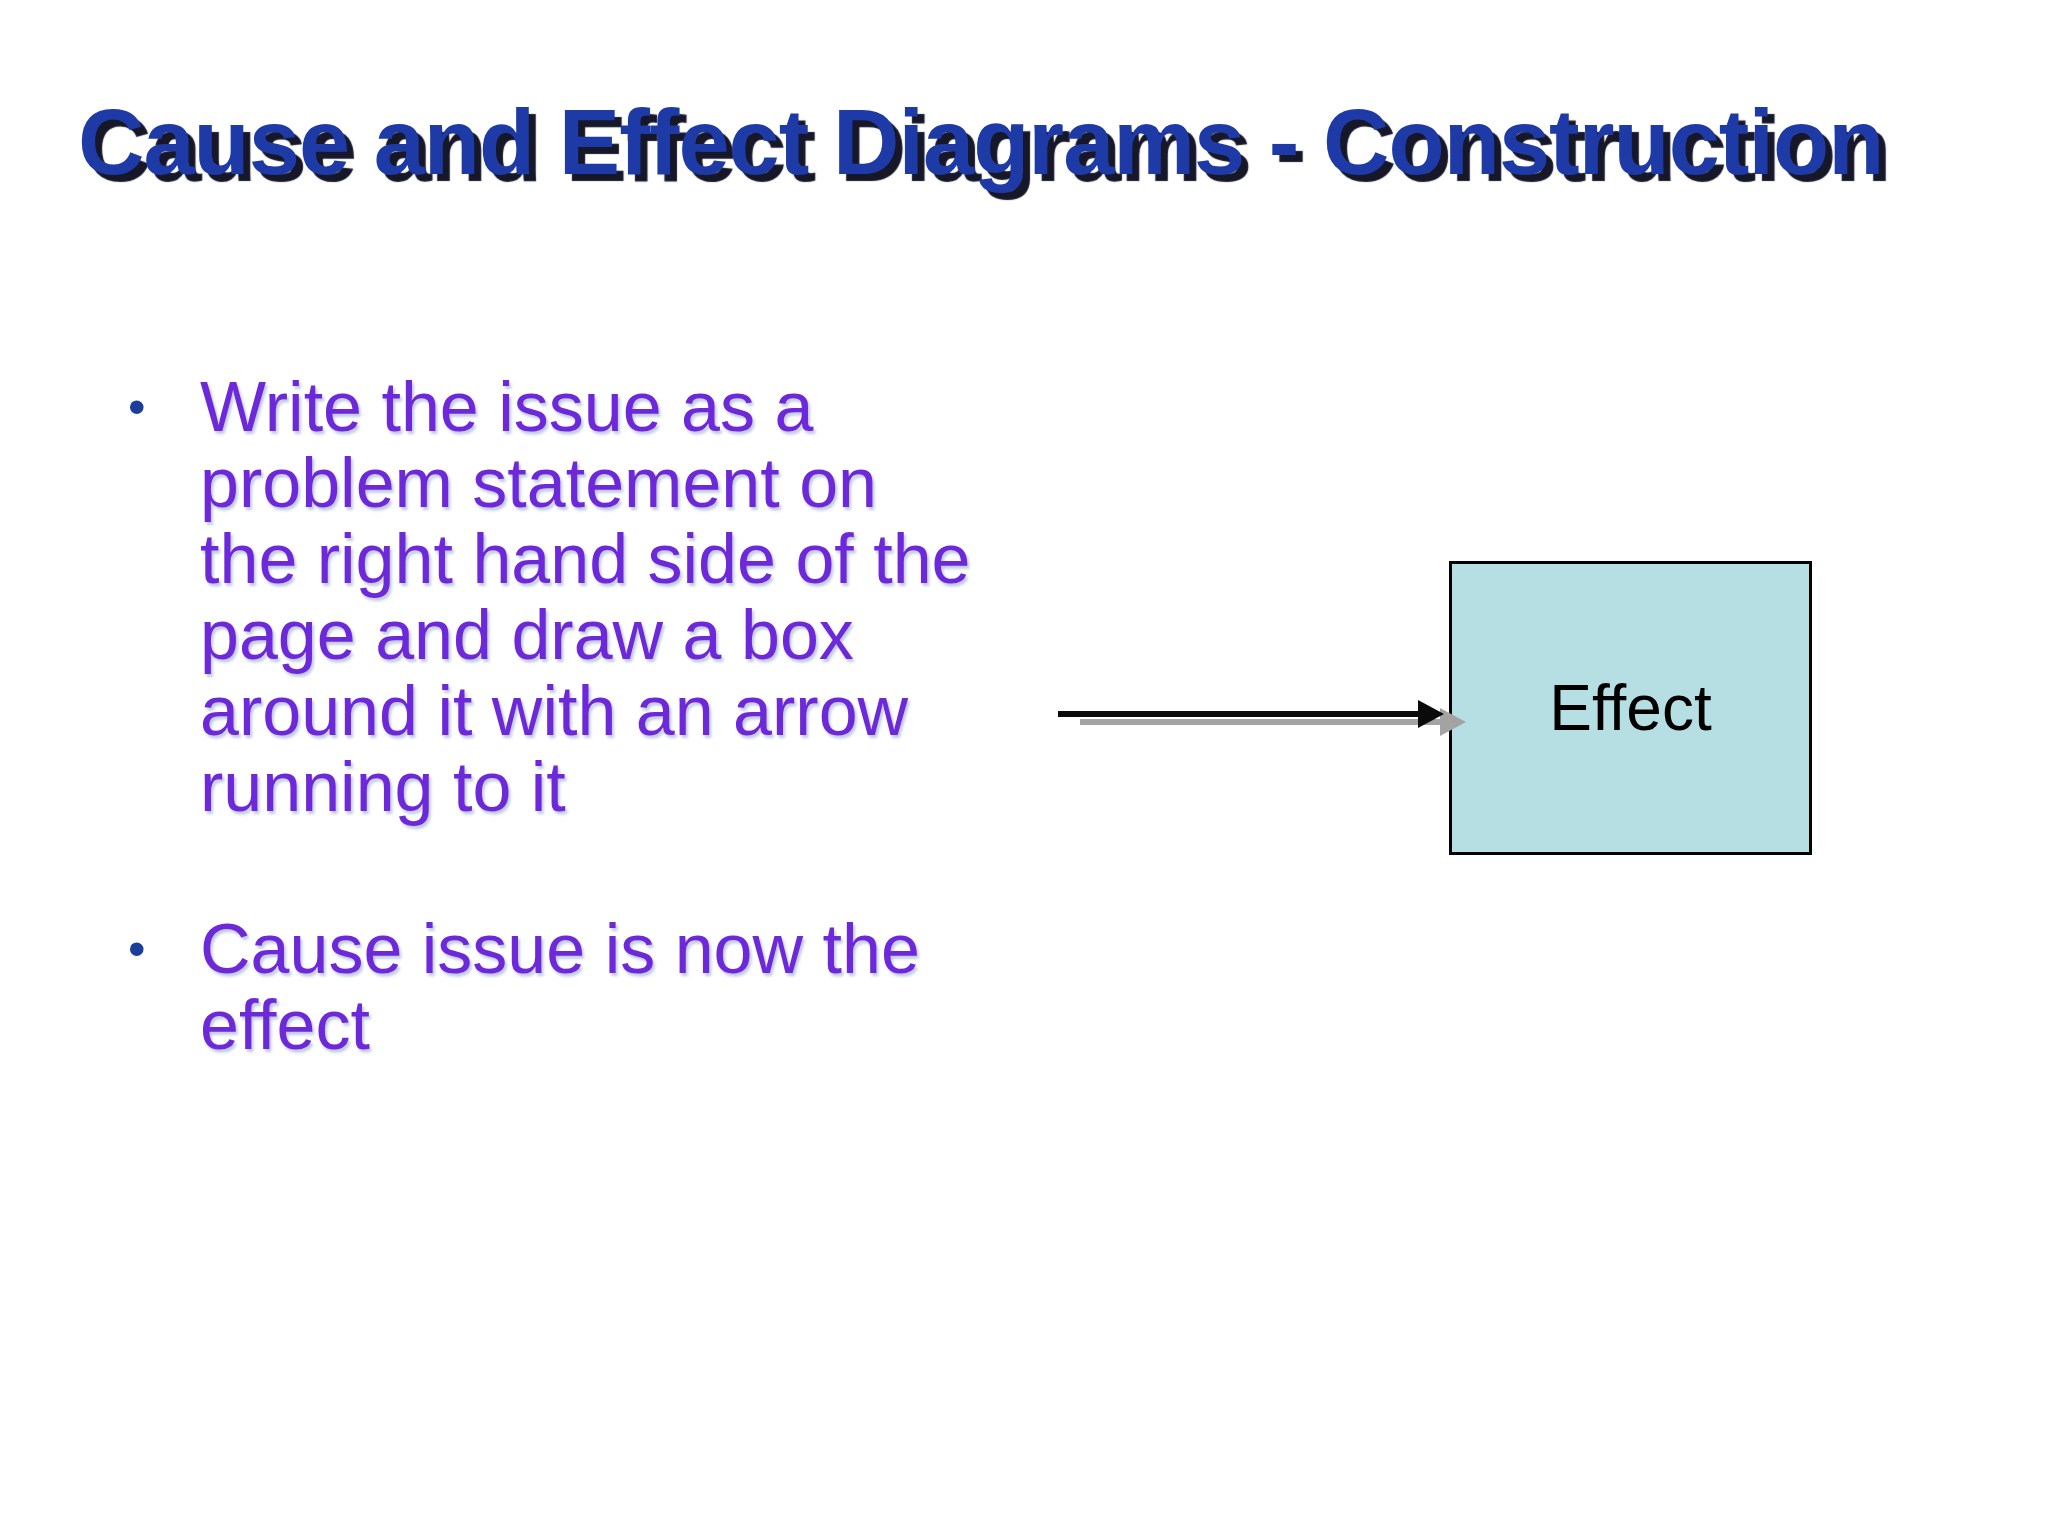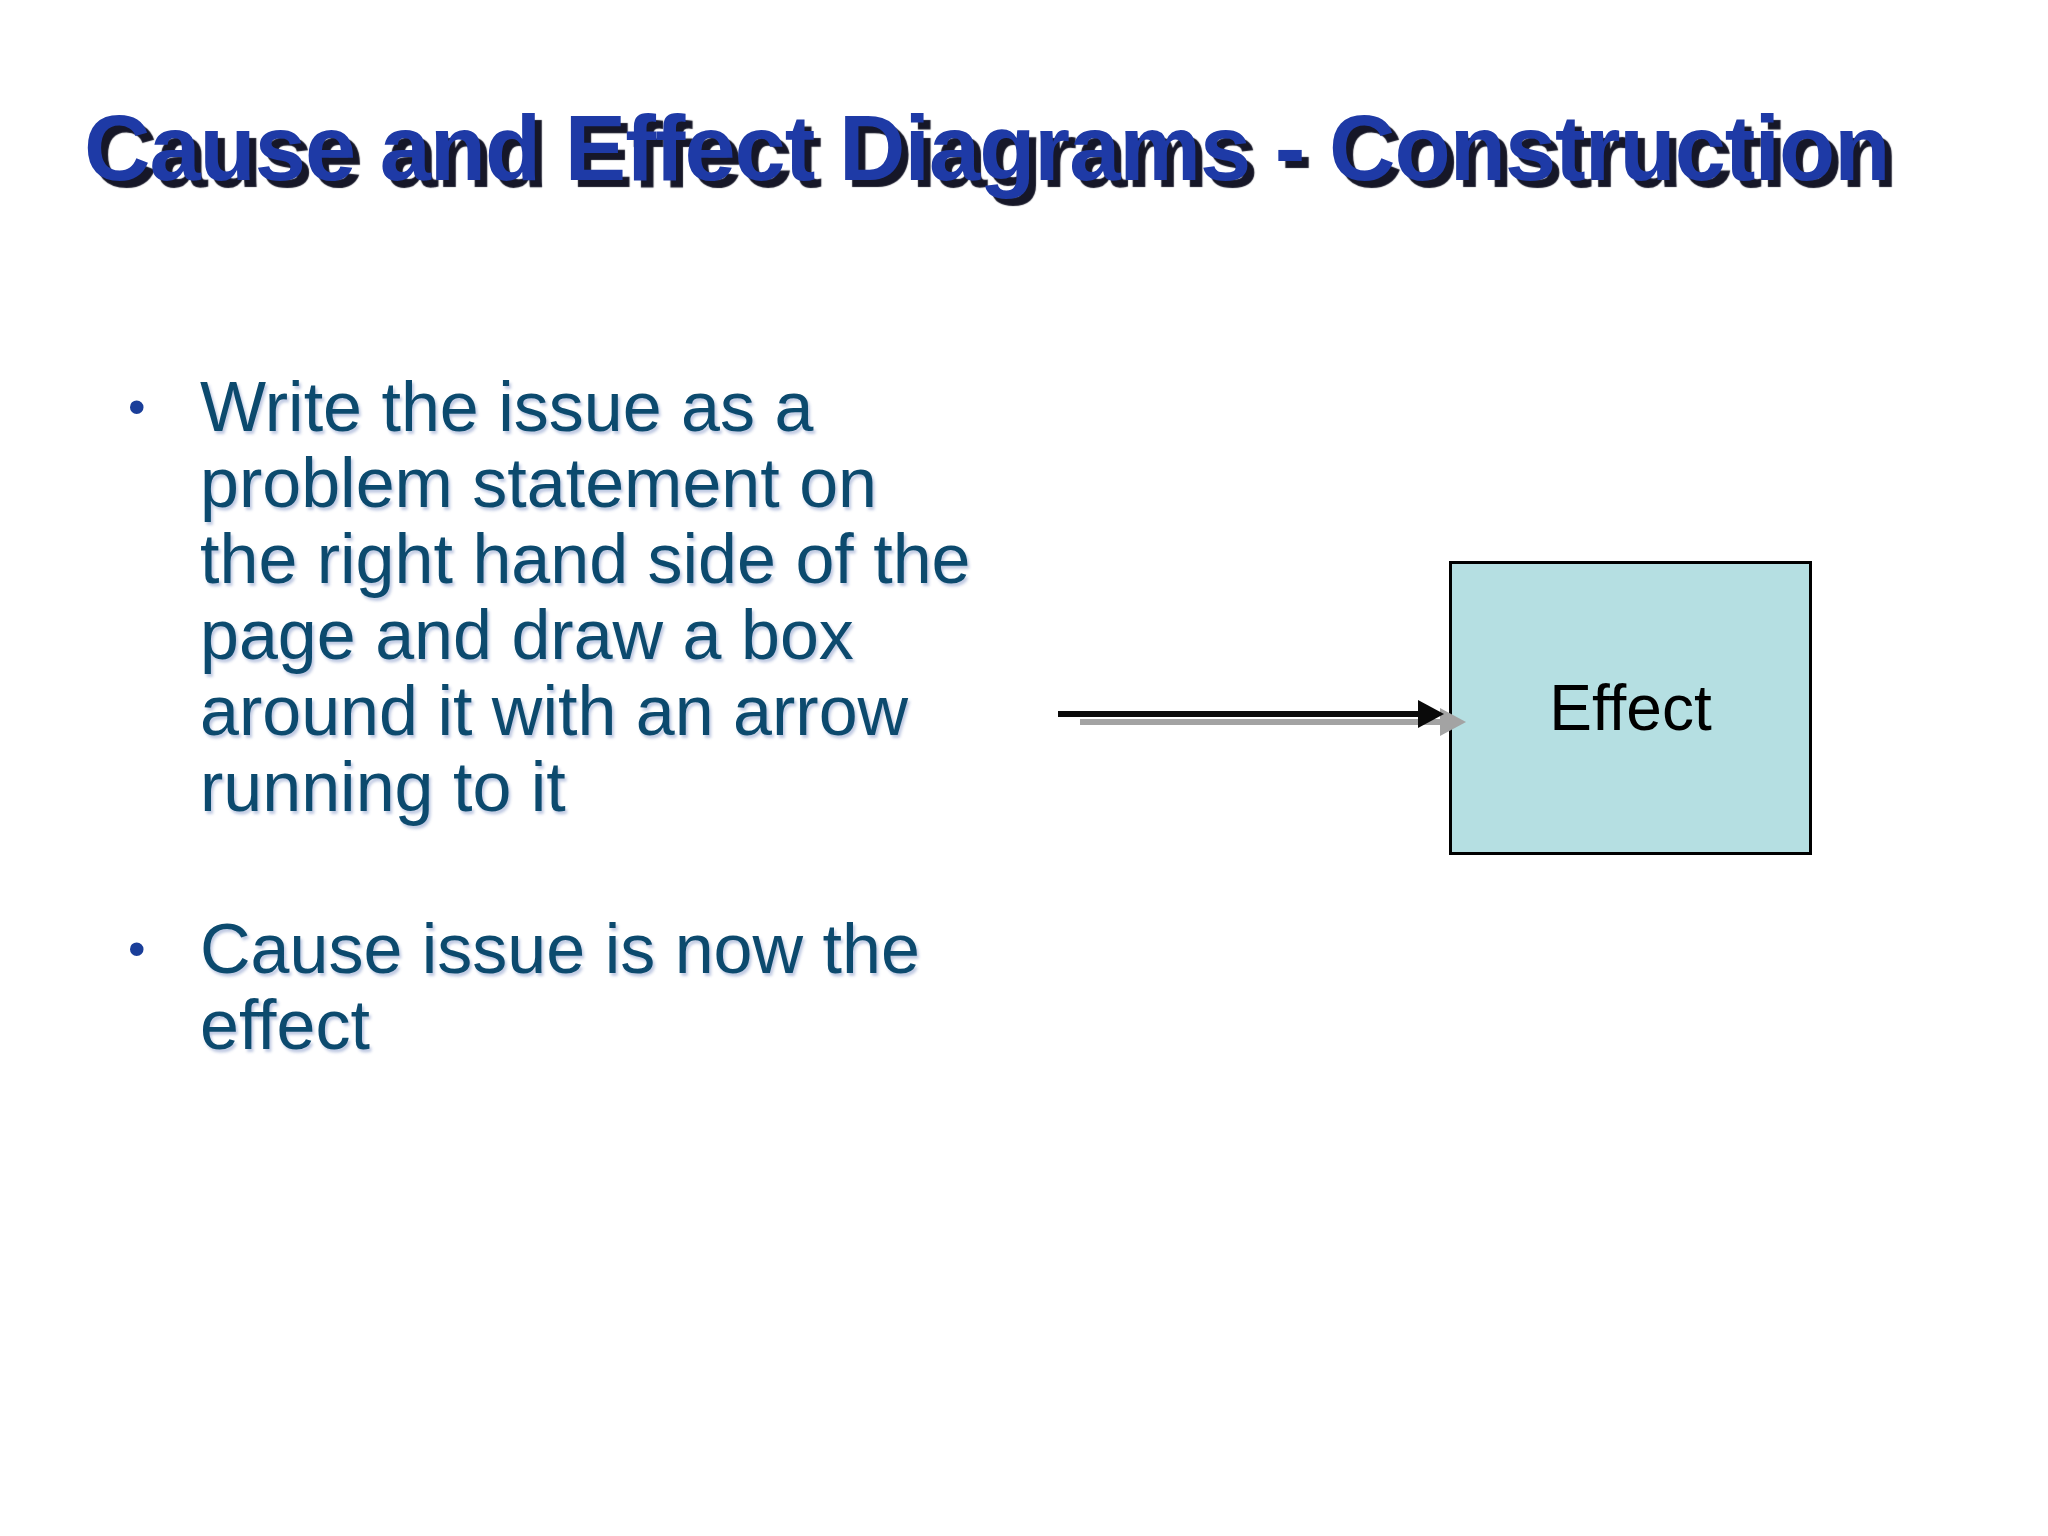--- a/index.html
+++ b/index.html
@@ -15,21 +15,21 @@
     overflow: hidden;
     font-family: "Liberation Sans", "DejaVu Sans", sans-serif;
   }
 
   
   .slide-title {
     position: absolute;
     left: 66px;
     top: 84px;
     width: 1950px;
-    margin: 18px;
+    margin: 12px;
     font-size: 92px;
     line-height: 1.0;
     font-weight: bold;
     letter-spacing: -1px;
     color: #1E3AA6;
     text-shadow: 7px 7px 1px rgba(9, 11, 28, 0.95);
     white-space: nowrap;
   }
 
   
@@ -49,21 +49,21 @@
   .bullet-marker {
     flex: 0 0 72px;
     font-size: 50px;
     line-height: 76px;
     color: #1A3E99;
   }
   .bullet-text {
     flex: 1 1 auto;
     font-size: 70px;
     line-height: 76px;
-    color: #0c4a6e;
+    color: #6d28d9;
     white-space: pre-line;
     text-shadow: 2px 3px 3px rgba(26, 62, 150, 0.28);
   }
 
   
   .effect-box {
     position: absolute;
     left: 1449px;
     top: 561px;
     width: 357px;

